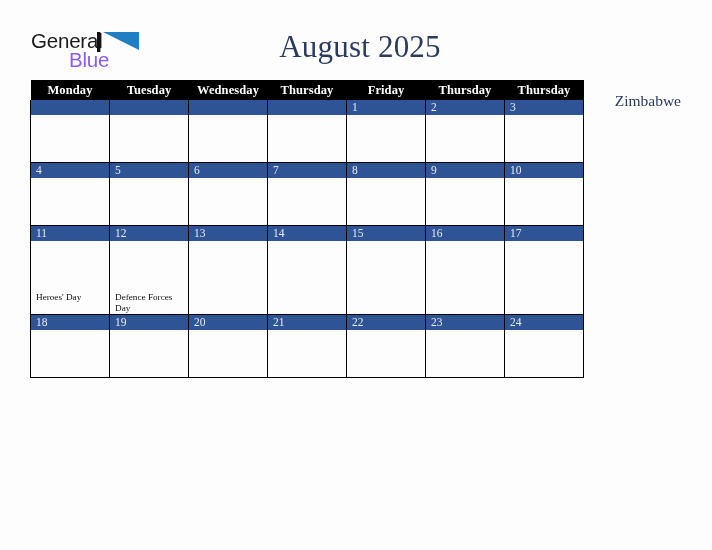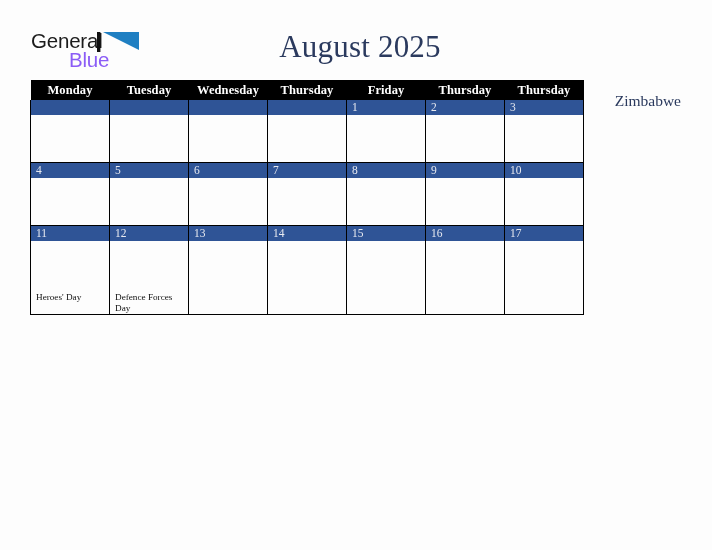--- a/index.html
+++ b/index.html
@@ -257,16 +257,39 @@
           <td>
             <div class="daybar">15</div>
           </td>
           <td>
             <div class="daybar">16</div>
           </td>
           <td>
             <div class="daybar">17</div>
           </td>
         </tr>
+        <tr class="week">
+          <td>
+            <div class="daybar">18</div>
+          </td>
+          <td>
+            <div class="daybar">19</div>
+          </td>
+          <td>
+            <div class="daybar">20</div>
+          </td>
+          <td>
+            <div class="daybar">21</div>
+          </td>
+          <td>
+            <div class="daybar">22</div>
+          </td>
+          <td>
+            <div class="daybar">23</div>
+          </td>
+          <td>
+            <div class="daybar">24</div>
+          </td>
+        </tr>
       </tbody>
   </table>
 
 </div>
 
 </body></html>

